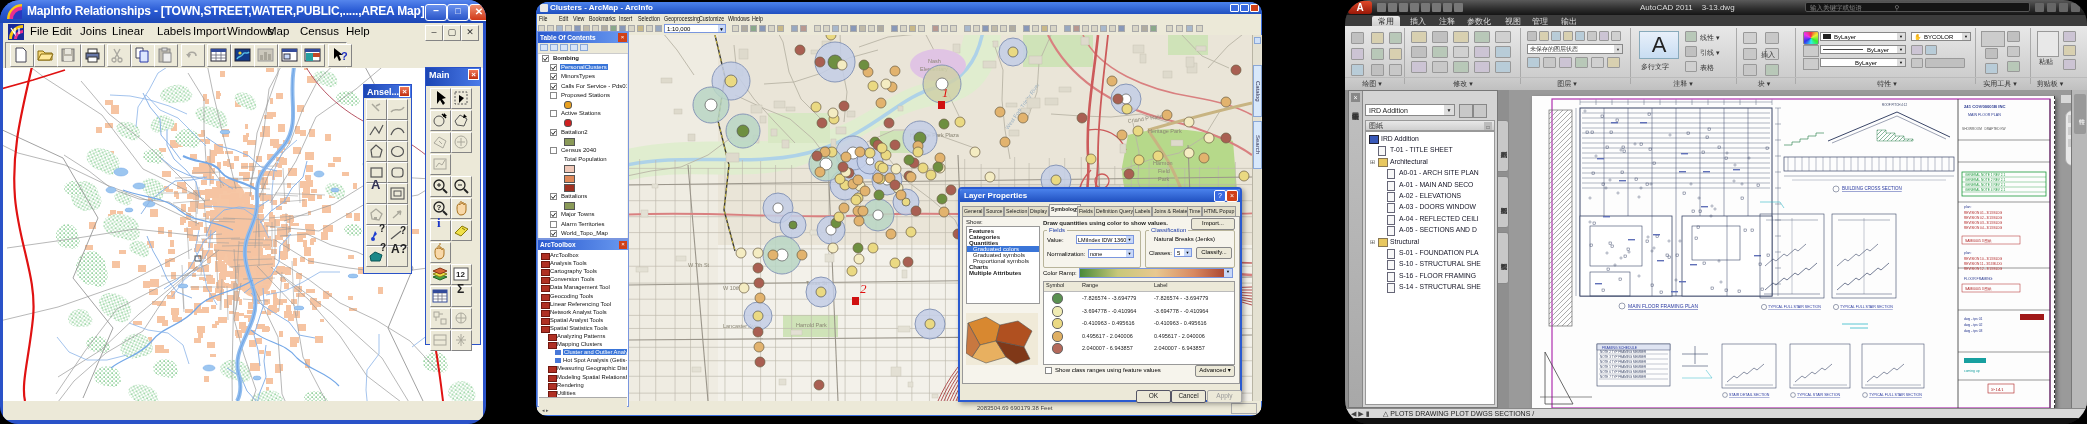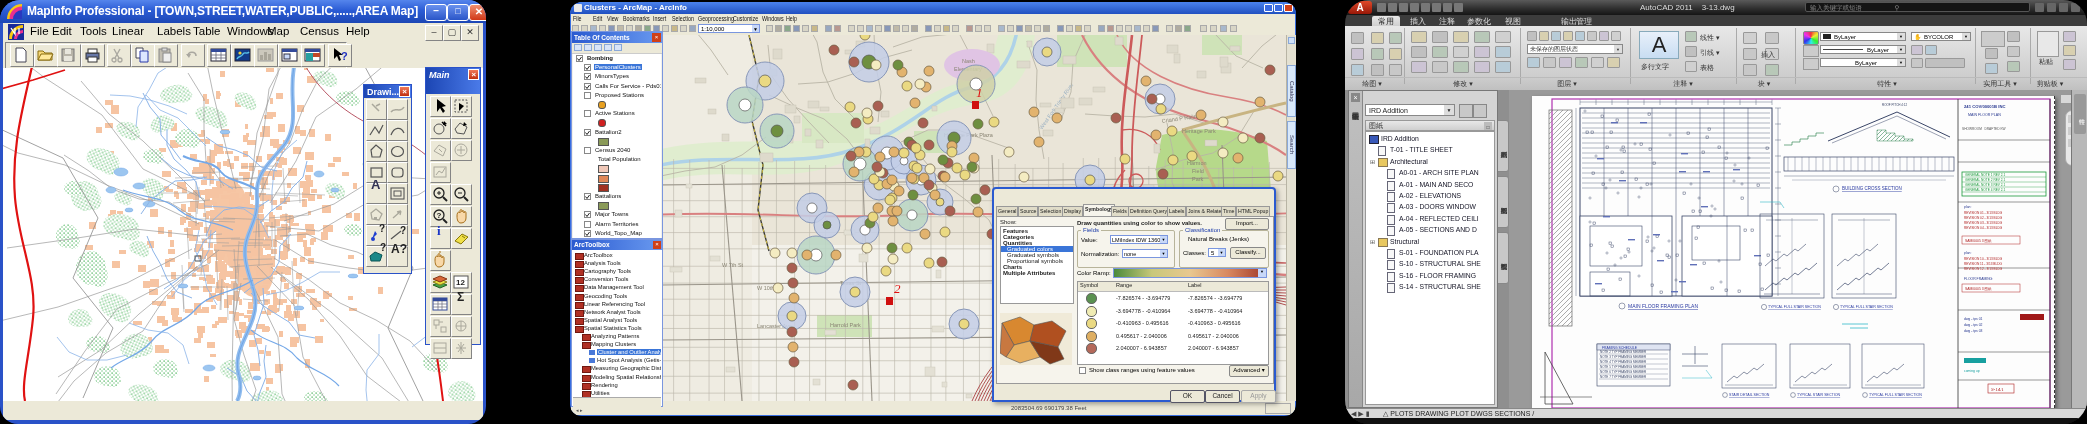--- a/index.html
+++ b/index.html
@@ -1,43 +1,43 @@
 <!DOCTYPE html>
 <html><head><meta charset="utf-8"><style>
 html,body{margin:0;padding:0;background:#000;}
 body{width:2087px;height:424px;position:relative;overflow:hidden;font-family:"Liberation Sans",sans-serif;}
 .abs{position:absolute;}
 .ws{white-space:nowrap;}
 </style></head><body>
 <div class="abs" style="left:0;top:0;width:486px;height:424px;border-radius:20px 18px 18px 18px;background:#2a52c8;overflow:hidden;">
 <div class="abs" style="left:0;top:0;width:486px;height:23px;background:linear-gradient(180deg,#5585ec 0%,#2b5cd5 45%,#1c46b4 100%);">
-      <div class="abs ws" style="left:27px;top:4px;color:#fff;font-weight:bold;font-size:12px;letter-spacing:-0.2px;">MapInfo Professional - [TOWN,STREET,WATER,PUBLIC,.....,AREA Map]</div>
+      <div class="abs ws" style="left:27px;top:4px;color:#fff;font-weight:bold;font-size:12px;letter-spacing:-0.2px;">MapInfo Relationships - [TOWN,STREET,WATER,PUBLIC,.....,AREA Map]</div>
       <svg class="abs" style="left:6px;top:3px" width="17" height="17">
         <path d="M1,16 A 15,15 0 0 1 16,1 L16,5 A 11,11 0 0 0 5,16 Z" fill="#f8c810"></path>
         <path d="M3.5,16 A 12,12 0 0 1 16,3.5 L16,8 A 8,8 0 0 0 8,16 Z" fill="#e83090"></path>
         <path d="M7,16 A 9,9 0 0 1 16,7 L16,16 Z" fill="#2838c0"></path>
       </svg>
       <div class="abs" style="left:425px;top:4px;width:20px;height:15px;background:linear-gradient(180deg,#6a92ee,#2a55c8);border:1px solid #fff;border-radius:3px;color:#fff;font-weight:bold;font-size:10px;text-align:center;line-height:12px;">–</div>
       <div class="abs" style="left:447px;top:4px;width:20px;height:15px;background:linear-gradient(180deg,#6a92ee,#2a55c8);border:1px solid #fff;border-radius:3px;color:#fff;font-size:9px;text-align:center;line-height:13px;">□</div>
       <div class="abs" style="left:469px;top:4px;width:18px;height:15px;background:linear-gradient(180deg,#f09070,#d03818);border:1px solid #fff;border-radius:3px;color:#fff;font-weight:bold;font-size:10px;text-align:center;line-height:13px;">✕</div>
     </div>
 <div class="abs" style="left:3px;top:23px;width:480px;height:397px;background:#ece9d8;"></div>
 <div class="abs" style="left:3px;top:23px;width:480px;height:19px;background:#ece9d8;font-size:11.5px;color:#000;">
 <svg class="abs" style="left:5px;top:1px" width="16" height="16">
         <rect x="0" y="0" width="16" height="16" fill="#1a2a9a"></rect>
         <path d="M1,15 A 14,14 0 0 1 15,1 L15,4 A 11,11 0 0 0 4,15 Z" fill="#f8c810"></path>
         <path d="M6,15 A 9,9 0 0 1 15,6 L15,9 A 6,6 0 0 0 9,15 Z" fill="#e83090"></path>
         <path d="M3,4 L7,10 L7,4 M11,4 L11,10" stroke="#fff" stroke-width="1.3" fill="none"></path>
       </svg>
 <span class="abs ws" style="left:27px;top:2px;">File</span>
 <span class="abs ws" style="left:49px;top:2px;">Edit</span>
-<span class="abs ws" style="left:77px;top:2px;">Tools</span>
+<span class="abs ws" style="left:77px;top:2px;">Joins</span>
 <span class="abs ws" style="left:109px;top:2px;">Linear</span>
 <span class="abs ws" style="left:154px;top:2px;">Labels</span>
-<span class="abs ws" style="left:190px;top:2px;">Table</span>
+<span class="abs ws" style="left:190px;top:2px;">Import</span>
 <span class="abs ws" style="left:224px;top:2px;">Windows</span>
 <span class="abs ws" style="left:264px;top:2px;">Map</span>
 <span class="abs ws" style="left:297px;top:2px;">Census</span>
 <span class="abs ws" style="left:343px;top:2px;">Help</span>
 <div class="abs" style="left:422px;top:2px;width:16px;height:14px;border:1px solid;border-color:#fff #848484 #848484 #fff;background:#ece9d8;font-size:9px;text-align:center;line-height:13px;color:#333;">–</div>
 <div class="abs" style="left:440px;top:2px;width:16px;height:14px;border:1px solid;border-color:#fff #848484 #848484 #fff;background:#ece9d8;font-size:9px;text-align:center;line-height:13px;color:#333;">▢</div>
 <div class="abs" style="left:458px;top:2px;width:16px;height:14px;border:1px solid;border-color:#fff #848484 #848484 #fff;background:#ece9d8;font-size:9px;text-align:center;line-height:13px;color:#333;">✕</div>
 </div>
 <div class="abs" style="left:3px;top:42px;width:480px;height:26px;background:#ece9d8;">
 <div class="abs" style="left:2px;top:0px;width:340px;height:25px;border:1px solid;border-color:#848484 #fff #fff #848484;"></div>
@@ -1120,21 +1120,21 @@
         <path d="M 30,-6 C 20,40 8,80 12,130 C 16,176 34,210 30,250 C 26,290 18,315 22,333" fill="none" stroke="#e01212" stroke-width="2.2"></path>
         <path d="M -6,22 L 30,12 L 62,2" fill="none" stroke="#e01212" stroke-width="1.8"></path>
         <path d="M 452,-6 C 448,16 442,34 446,52" fill="none" stroke="#e01212" stroke-width="1.8"></path>
         <path d="M 424,238 C 432,268 436,300 440,333" fill="none" stroke="#e01212" stroke-width="2"></path>
         <path d="M 300,-6 C 320,30 352,52 384,64 C 410,74 430,92 446,108" fill="none" stroke="#b04455" stroke-width="0.9"></path>
         <rect x="192" y="188" width="6" height="5" fill="none" stroke="#555" stroke-width="1"></rect>
       </svg>
 </div>
 <div class="abs" style="left:363px;top:84px;width:49px;height:190px;background:#ece9d8;border:1px solid #2a52c8;box-sizing:border-box;">
 <div style="height:13px;background:linear-gradient(90deg,#1c46b4,#4a7ae8);position:relative;">
-        <span style="position:absolute;left:3px;top:1.5px;color:#fff;font-size:9px;font-weight:bold;">Drawi...</span>
+        <span style="position:absolute;left:3px;top:1.5px;color:#fff;font-size:9px;font-weight:bold;">Ansel...</span>
         <span style="position:absolute;right:1px;top:1px;width:11px;height:11px;background:linear-gradient(180deg,#f07858,#c03010);border:1px solid #fff;box-sizing:border-box;color:#fff;font-size:8px;line-height:9px;text-align:center;font-weight:bold;">×</span>
       </div>
 <div style="padding:1px 0 0 2px;line-height:0;">
 <div style="width:21px;height:21px;border:1px solid;border-color:#fff #848484 #848484 #fff;background:#ece9d8;box-sizing:border-box;display:inline-block;vertical-align:top;position:relative;"><svg width="19" height="19" viewBox="0 0 19 19" style="position:absolute;left:0;top:0">
             <path d="M5,4 L12,11 M9,6 l4,-2" stroke="#aaa89c" stroke-width="1.5" fill="none"></path>
           </svg></div><div style="width:21px;height:21px;border:1px solid;border-color:#fff #848484 #848484 #fff;background:#ece9d8;box-sizing:border-box;display:inline-block;vertical-align:top;position:relative;"><svg width="19" height="19" viewBox="0 0 19 19" style="position:absolute;left:0;top:0">
             <path d="M3,12 C7,6 12,14 16,7" stroke="#aaa89c" stroke-width="1.5" fill="none"></path>
           </svg></div>
 <div style="width:21px;height:21px;border:1px solid;border-color:#fff #848484 #848484 #fff;background:#ece9d8;box-sizing:border-box;display:inline-block;vertical-align:top;position:relative;"><svg width="19" height="19" viewBox="0 0 19 19" style="position:absolute;left:0;top:0">
             <path d="M3,14 L8,6 L12,12 L16,4" stroke="#555" stroke-width="1.2" fill="none"></path>
@@ -1166,21 +1166,21 @@
             <circle cx="6" cy="13" r="2" fill="#2040d0"></circle>
           </svg><span style="position:absolute;right:1px;top:3px;font-size:10px;font-weight:bold;color:#222;">?</span></div><div style="width:21px;height:21px;border:1px solid;border-color:#fff #848484 #848484 #fff;background:#ece9d8;box-sizing:border-box;display:inline-block;vertical-align:top;position:relative;"><svg width="19" height="19" viewBox="0 0 19 19" style="position:absolute;left:0;top:0">
             <path d="M3,13 L13,5" stroke="#555" stroke-width="1.3"></path>
           </svg><span style="position:absolute;right:1px;top:5px;font-size:10px;font-weight:bold;color:#222;">?</span></div>
 <div style="width:21px;height:21px;border:1px solid;border-color:#fff #848484 #848484 #fff;background:#ece9d8;box-sizing:border-box;display:inline-block;vertical-align:top;position:relative;"><svg width="19" height="19" viewBox="0 0 19 19" style="position:absolute;left:0;top:0">
             <path d="M3,9 L8,5 L15,8 L13,14 L4,14 Z" fill="#1a8888" stroke="#0a5555"></path>
           </svg><span style="position:absolute;right:0px;top:1px;font-size:10px;font-weight:bold;color:#222;">?</span></div><div style="width:21px;height:21px;border:1px solid;border-color:#fff #848484 #848484 #fff;background:#ece9d8;box-sizing:border-box;display:inline-block;vertical-align:top;position:relative;"><span style="position:absolute;left:3px;top:2px;font-size:12px;font-weight:bold;color:#222;">A?</span></div>
 </div>
     </div>
 <div class="abs" style="left:425px;top:67px;width:56px;height:278px;background:#ece9d8;border:1px solid #2a52c8;box-sizing:border-box;">
-<div style="height:26px;background:linear-gradient(90deg,#1c46b4,#4a7ae8);position:relative;font-style:italic;">
+<div style="height:18px;background:linear-gradient(90deg,#1c46b4,#4a7ae8);position:relative;">
         <span style="position:absolute;left:3px;top:1.5px;color:#fff;font-size:9px;font-weight:bold;">Main</span>
         <span style="position:absolute;right:1px;top:1px;width:11px;height:11px;background:linear-gradient(180deg,#f07858,#c03010);border:1px solid #fff;box-sizing:border-box;color:#fff;font-size:8px;line-height:9px;text-align:center;font-weight:bold;">×</span>
       </div>
 <div style="padding:2px 0 0 4px;line-height:0;">
 <div style="height:22px;"><div style="width:21px;height:21px;border:1px solid;border-color:#fff #848484 #848484 #fff;background:#ece9d8;box-sizing:border-box;display:inline-block;vertical-align:top;position:relative;"><svg width="19" height="19" viewBox="0 0 19 19" style="position:absolute;left:0;top:0">
               <path d="M6,2 L6,15 L9,11 L12,16 L14,14 L11,10 L15,9 Z" fill="#000"></path>
             </svg></div><div style="width:21px;height:21px;border:1px solid;border-color:#fff #848484 #848484 #fff;background:#ece9d8;box-sizing:border-box;display:inline-block;vertical-align:top;position:relative;"><svg width="19" height="19" viewBox="0 0 19 19" style="position:absolute;left:0;top:0">
               <rect x="3" y="3" width="12" height="12" fill="none" stroke="#555" stroke-dasharray="2,1.5"></rect>
               <path d="M7,6 L7,14 L12,9 Z" fill="#000"></path>
             </svg></div></div>
@@ -1250,21 +1250,21 @@
             </svg></div></div>
 <div style="height:22px;"><div style="width:21px;height:21px;border:1px solid;border-color:#fff #848484 #848484 #fff;background:#ece9d8;box-sizing:border-box;display:inline-block;vertical-align:top;position:relative;"><svg width="19" height="19" viewBox="0 0 19 19" style="position:absolute;left:0;top:0">
               <rect x="3" y="4" width="12" height="10" fill="none" stroke="#aaa89c"></rect>
               <path d="M3,9 h12" stroke="#aaa89c"></path>
             </svg></div><div style="width:21px;height:21px;border:1px solid;border-color:#fff #848484 #848484 #fff;background:#ece9d8;box-sizing:border-box;display:inline-block;vertical-align:top;position:relative;"><svg width="19" height="19" viewBox="0 0 19 19" style="position:absolute;left:0;top:0">
               <path d="M9,3 L9,15 M4,9 L14,9 M6,5 L12,13 M12,5 L6,13" stroke="#aaa89c"></path>
             </svg></div></div>
 </div>
     </div>
 </div>
-<div class="abs" style="left:570px;top:2px;width:726px;height:414px;border-radius:12px;background:#3a6fe0;overflow:hidden;">
+<div class="abs" style="left:536px;top:2px;width:726px;height:414px;border-radius:12px;background:#3a6fe0;overflow:hidden;">
 <div class="abs" style="left:0;top:0;width:726px;height:12px;background:linear-gradient(180deg,#4a82ec,#2050c0);">
       <span class="abs ws" style="left:14px;top:1px;color:#fff;font-size:8px;font-weight:bold;">Clusters - ArcMap - ArcInfo</span>
       <span class="abs" style="left:4px;top:2px;width:8px;height:8px;background:#e8e8e8;border-radius:1px;"></span>
 <span class="abs" style="left:694px;top:2px;width:9px;height:8px;background:#3a6ae0;border:1px solid #fff;box-sizing:border-box;border-radius:1px;"></span>
 <span class="abs" style="left:704px;top:2px;width:9px;height:8px;background:#3a6ae0;border:1px solid #fff;box-sizing:border-box;border-radius:1px;"></span>
 <span class="abs" style="left:714px;top:2px;width:9px;height:8px;background:#d04018;border:1px solid #fff;box-sizing:border-box;border-radius:1px;"></span>
 </div>
 <div class="abs" style="left:1px;top:12px;width:724px;height:401px;background:#ece9d8;"></div>
 <div class="abs" style="left:0;top:12px;width:726px;height:9px;font-size:6.5px;color:#111;">
 <span class="abs ws" style="left:3px;top:1px;transform:scaleX(0.82);transform-origin:0 0;">File</span>
@@ -1835,20 +1835,25 @@
 <div class="abs" style="left:716px;top:33px;width:9px;height:366px;background:#e4e1d2;border-left:1px solid #b8b4a4;">
       <div class="abs" style="left:1px;top:2px;width:7px;height:7px;background:#cfe0f8;border:1px solid #8aa8d8;box-sizing:border-box;"></div>
       <div class="abs" style="left:0px;top:30px;width:9px;height:52px;background:#d8e8fa;border:1px solid #8aa8d8;box-sizing:border-box;writing-mode:vertical-rl;font-size:6px;color:#335;text-align:center;">Catalog</div>
       <div class="abs" style="left:0px;top:86px;width:9px;height:48px;background:#d8e8fa;border:1px solid #8aa8d8;box-sizing:border-box;writing-mode:vertical-rl;font-size:6px;color:#335;text-align:center;">Search</div>
     </div>
 <div class="abs" style="left:1px;top:399px;width:724px;height:14px;background:#ece9d8;">
       <span class="abs ws" style="left:440px;top:4px;font-size:6px;color:#444;">2083504.69  690179.38 Feet</span>
       <span class="abs" style="left:694px;top:2px;width:24px;height:9px;border:1px solid #aaa;"></span>
     </div>
 <div class="abs" style="left:422px;top:185px;width:284px;height:215px;background:#ece9d8;border:2px solid #2a5ad0;border-radius:4px 4px 0 0;box-sizing:border-box;box-shadow:2px 2px 5px rgba(0,0,0,.35);">
+<div style="height:13px;background:linear-gradient(180deg,#4a82ec,#2050c0);border-radius:2px 2px 0 0;position:relative;">
+        <span style="position:absolute;left:4px;top:2px;color:#fff;font-size:8px;font-weight:bold;">Layer Properties</span>
+        <span style="position:absolute;right:14px;top:1px;width:10px;height:10px;background:#3a6ae0;border:1px solid #fff;border-radius:2px;color:#fff;font-size:7px;text-align:center;line-height:9px;">?</span>
+        <span style="position:absolute;right:2px;top:1px;width:10px;height:10px;background:#d04018;border:1px solid #fff;border-radius:2px;color:#fff;font-size:7px;text-align:center;line-height:9px;">×</span>
+      </div>
 <div class="abs" style="left:0px;top:15px;width:282px;height:12px;font-size:5.2px;color:#222;">
 <span class="abs ws" style="left:2px;top:2px;height:9px;padding:1px 1px 0 1px;border:1px solid #999;border-bottom:none;background:#e0dcc8;">General</span>
 <span class="abs ws" style="left:24px;top:2px;height:9px;padding:1px 1px 0 1px;border:1px solid #999;border-bottom:none;background:#e0dcc8;">Source</span>
 <span class="abs ws" style="left:44px;top:2px;height:9px;padding:1px 1px 0 1px;border:1px solid #999;border-bottom:none;background:#e0dcc8;">Selection</span>
 <span class="abs ws" style="left:68px;top:2px;height:9px;padding:1px 1px 0 1px;border:1px solid #999;border-bottom:none;background:#e0dcc8;">Display</span>
 <span class="abs ws" style="left:89px;top:0px;height:11px;padding:1px 1px 0 1px;border:1px solid #999;border-bottom:none;background:#f6f4ec;border-bottom:1px solid #f6f4ec;font-weight:bold;">Symbology</span>
 <span class="abs ws" style="left:117px;top:2px;height:9px;padding:1px 1px 0 1px;border:1px solid #999;border-bottom:none;background:#e0dcc8;">Fields</span>
 <span class="abs ws" style="left:134px;top:2px;height:9px;padding:1px 1px 0 1px;border:1px solid #999;border-bottom:none;background:#e0dcc8;">Definition Query</span>
 <span class="abs ws" style="left:173px;top:2px;height:9px;padding:1px 1px 0 1px;border:1px solid #999;border-bottom:none;background:#e0dcc8;">Labels</span>
 <span class="abs ws" style="left:192px;top:2px;height:9px;padding:1px 1px 0 1px;border:1px solid #999;border-bottom:none;background:#e0dcc8;">Joins &amp; Relates</span>
@@ -1945,21 +1950,21 @@
 <div class="abs" style="left:702px;top:3px;width:9px;height:9px;background:#666;border-radius:1px;"></div>
 <div class="abs" style="left:714px;top:3px;width:9px;height:9px;background:#666;border-radius:1px;"></div>
 <div class="abs" style="left:726px;top:3px;width:9px;height:9px;background:#666;border-radius:1px;"></div>
 </div>
 <div class="abs" style="left:0;top:15px;width:742px;height:11px;background:#3c3c3c;color:#ddd;font-size:8px;">
 <span class="abs" style="left:27px;top:1px;width:28px;height:10px;text-align:center;line-height:11px;background:linear-gradient(180deg,#e8e8e8,#cfcfcf);color:#222;border-radius:2px 2px 0 0;">常用</span>
 <span class="abs" style="left:61px;top:1px;width:24px;height:10px;text-align:center;line-height:11px;">插入</span>
 <span class="abs" style="left:90px;top:1px;width:24px;height:21px;text-align:center;line-height:11px;">注释</span>
 <span class="abs" style="left:118px;top:1px;width:32px;height:10px;text-align:center;line-height:11px;">参数化</span>
 <span class="abs" style="left:156px;top:1px;width:24px;height:10px;text-align:center;line-height:11px;">视图</span>
-<span class="abs" style="left:183px;top:1px;width:24px;height:10px;text-align:center;line-height:11px;margin-left:44px;">管理</span>
+<span class="abs" style="left:183px;top:1px;width:24px;height:10px;text-align:center;line-height:11px;">管理</span>
 <span class="abs" style="left:212px;top:1px;width:24px;height:10px;text-align:center;line-height:11px;">输出</span>
 </div>
 <div class="abs" style="left:0;top:26px;width:742px;height:64px;background:linear-gradient(180deg,#e8e8e8,#cdcdcd 80%,#c0c0c0);">
 <div class="abs" style="left:59px;top:2px;width:1px;height:56px;background:#aaa;"></div>
 <div class="abs" style="left:175px;top:2px;width:1px;height:56px;background:#aaa;"></div>
 <div class="abs" style="left:285px;top:2px;width:1px;height:56px;background:#aaa;"></div>
 <div class="abs" style="left:391px;top:2px;width:1px;height:56px;background:#aaa;"></div>
 <div class="abs" style="left:450px;top:2px;width:1px;height:56px;background:#aaa;"></div>
 <div class="abs" style="left:630px;top:2px;width:1px;height:56px;background:#aaa;"></div>
 <div class="abs" style="left:685px;top:2px;width:1px;height:56px;background:#aaa;"></div>

